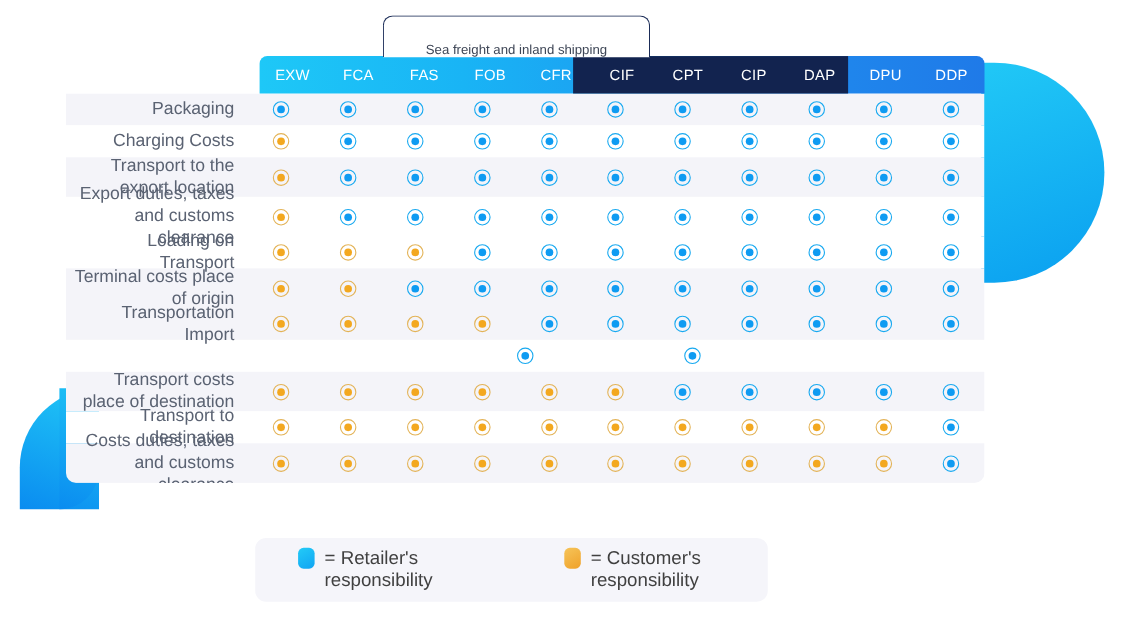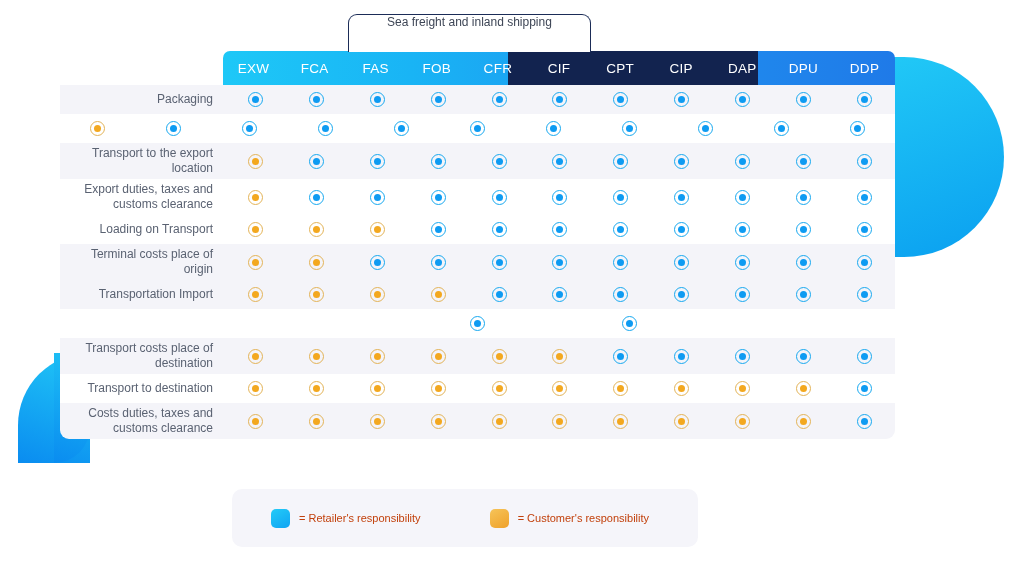--- a/index.html
+++ b/index.html
@@ -67,21 +67,21 @@
     display: flex;
     align-items: stretch;
     position: relative;
   }
 
   .label-cell {
     width: 165px;
     flex: 0 0 165px;
     text-align: right;
     padding: 0 12px 0 6px;
-    font-size: 12px;
+    font-size: 16px;
     line-height: 1.25;
     color: #5a6272;
     display: flex;
     align-items: center;
     justify-content: flex-end;
   }
 
   .cells {
     flex: 1 1 auto;
     display: flex;
@@ -97,21 +97,21 @@
 
   
   #header-row {
     position: relative;
     height: 34px;
     z-index: 3;
   }
 
   #header-bar {
     position: absolute;
-    left: 163px;
+    left: 176px;
     right: 0;
     top: 0;
     height: 34px;
     background: linear-gradient(90deg, #1ec8f7 0%, #19b4f5 28%, #1f8bee 72%, #1f7ae8 100%);
     border-radius: 7px 7px 0 0;
     display: flex;
   }
 
   #navy-block {
     position: absolute;
@@ -140,21 +140,21 @@
     position: absolute;
     left: 348px;
     top: 14px;
     width: 243px;
     height: 38px;
     background: #ffffff;
     border: 1px solid #1b2c57;
     border-radius: 9px 9px 0 0;
     border-bottom: none;
     display: flex;
-    align-items: flex-start;
+    align-items: flex-end;
     justify-content: center;
     font-size: 12px;
     color: #3e4656;
     z-index: 4;
   }
 
   
   #body-rows {
     position: relative;
     z-index: 2;
@@ -215,24 +215,23 @@
     width: 466px;
     height: 58px;
     background: #f5f5fa;
     border-radius: 10px;
     display: flex;
     align-items: center;
     z-index: 2;
   }
   .legend-item {
     display: flex;
-    align-items: center;
     gap: 9px;
-    font-size: 11px;
-    color: #c2410c;
+    font-size: 17px;
+    color: #404040;
   }
   #legend-retailer { margin-left: 39px; }
   #legend-customer { margin-left: 69px; }
 
   .swatch {
     width: 19px;
     height: 19px;
     border-radius: 5px;
     display: block;
   }
@@ -311,20 +310,21 @@
               </div>
               <div class="cell">
                 <span class="dot blue"></span>
               </div>
             </div>
           </div>
         </div>
         <div class="body-row even">
           <div class="stripe"></div>
           <div class="grid-row r1">
+            <div class="label-cell">Charging Costs</div>
             <div class="cells">
               <div class="cell">
                 <span class="dot orange"></span>
               </div>
               <div class="cell">
                 <span class="dot blue"></span>
               </div>
               <div class="cell">
                 <span class="dot blue"></span>
               </div>

